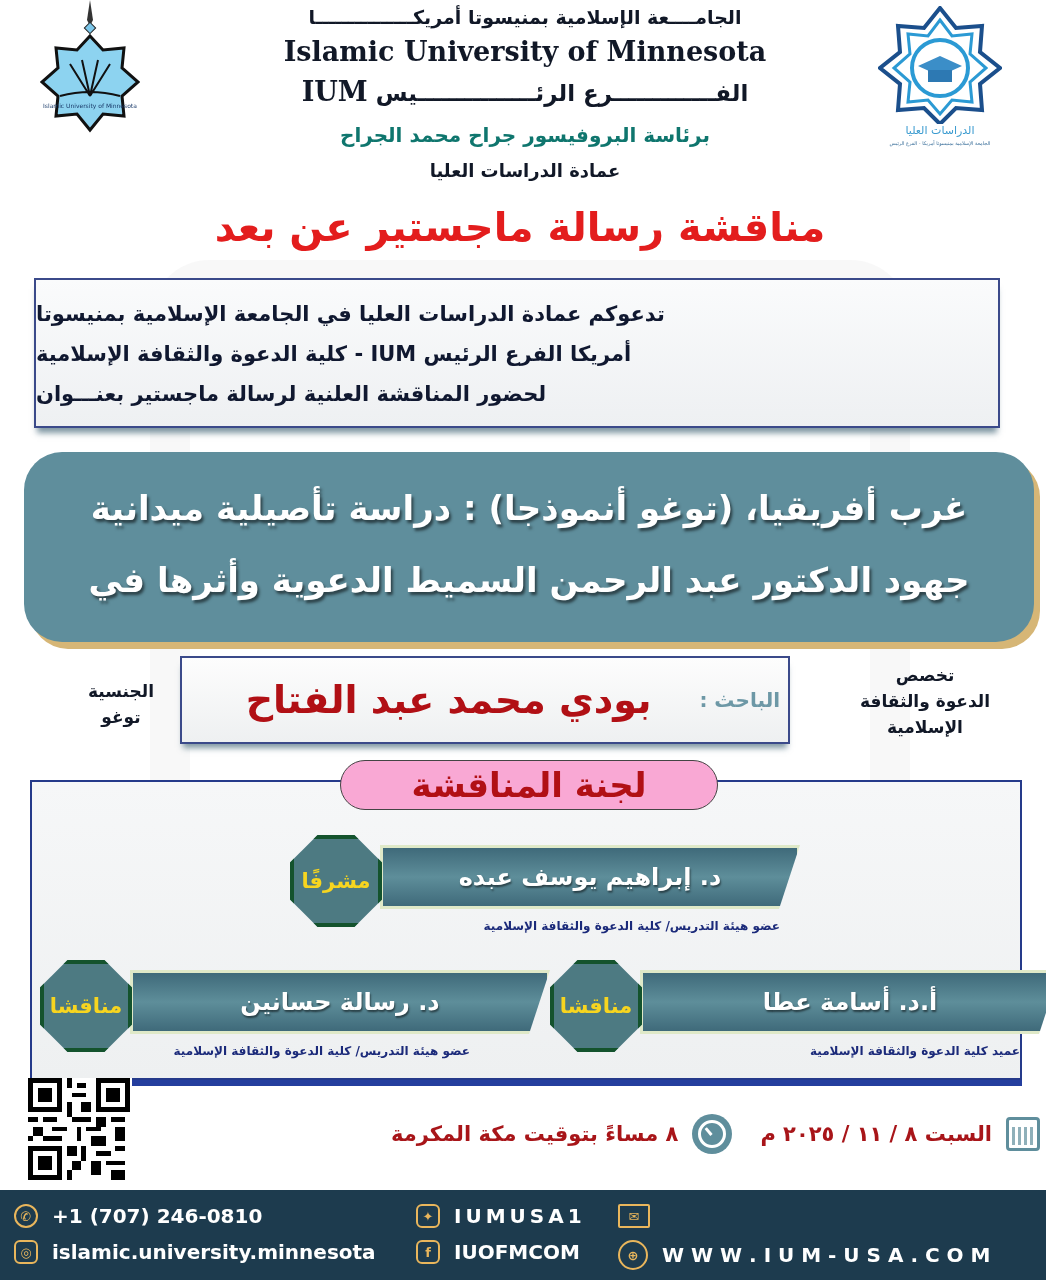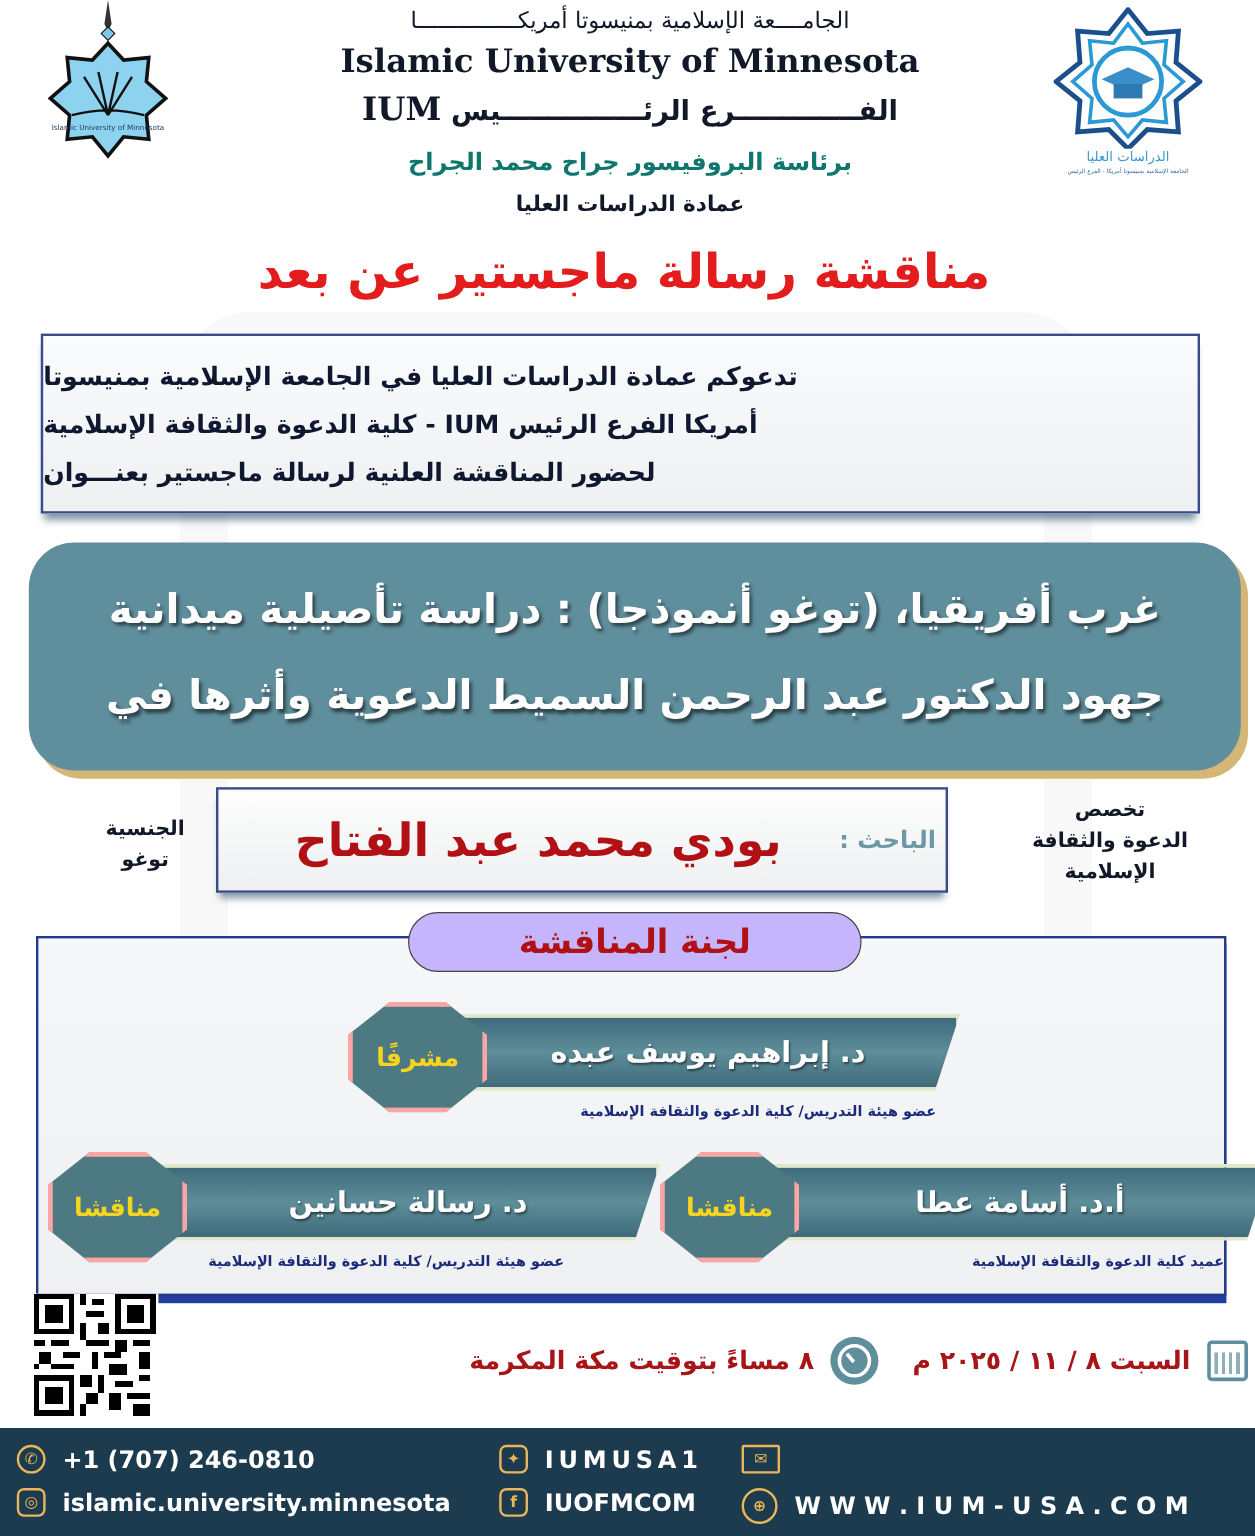--- a/index.html
+++ b/index.html
@@ -15,21 +15,21 @@
   .watermark {
     position: absolute; left: 150px; top: 260px; width: 760px; height: 560px;
     border: 40px solid rgba(200,200,200,0.12); border-radius: 60px 60px 0 0;
   }
   .wm-text {
     position: absolute; left: 200px; top: 780px; width: 600px; text-align: center;
     font-family: "Liberation Sans", sans-serif; font-size: 34px; color: rgba(180,180,180,0.25);
   }
   
   .hdr { position: absolute; left: 250px; width: 550px; text-align: center; direction: rtl; }
-  .hdr-ar1 { top: 6px; font-size: 19px; font-weight: normal; color: #111827; letter-spacing: 0.5px; }
+  .hdr-ar1 { top: 6px; font-size: 19px; font-weight: bold; color: #111827; letter-spacing: 0.5px; }
   .hdr-en { top: 36px; font-family: "DejaVu Serif", serif; font-size: 27px; font-weight: bold; color: #111827; direction: ltr; }
   .hdr-branch { top: 76px; font-size: 23px; font-weight: bold; color: #111827; }
   .hdr-branch .ium { font-family: "DejaVu Serif", serif; font-size: 27px; }
   .hdr-pres { top: 123px; font-size: 20px; font-weight: bold; color: #0f766e; }
   .hdr-dean { top: 160px; font-size: 18px; font-weight: bold; color: #111827; }
   .logo-left { left: 40px; top: 0px; width: 100px; height: 150px; }
   .logo-right { left: 878px; top: 6px; width: 124px; height: 140px; }
   .logo-right-cap { position:absolute; left: 0; top: 118px; width: 124px; text-align:center; font-size: 11px; color:#3a9bd0; direction: rtl; }
   .logo-right-sub { position:absolute; left: 0; top: 134px; width: 124px; text-align:center; font-size: 5px; color:#3a6f9a; direction: rtl; }
 
@@ -72,33 +72,33 @@
 
   
   .committee {
     left: 30px; top: 780px; width: 992px; height: 300px;
     border: 2px solid #253a8a; border-top-width: 2px;
     background: linear-gradient(#f6f7f8, #eef0f1);
     box-shadow: 0 6px 0 #243e9e;
   }
   .committee-title {
     left: 340px; top: 760px; width: 378px; height: 50px; border-radius: 26px;
-    border: 1.5px solid #444; background: #c4b5fd; direction: rtl; text-align: center;
-    font-size: 28px; font-weight: bold; color: #b11015; line-height: 48px;
+    border: 1.5px solid #444; background: #f9a8d4; direction: rtl; text-align: center;
+    font-size: 34px; font-weight: bold; color: #b11015; line-height: 48px;
   }
   .member { position: absolute; }
   .member .bar {
     position: absolute; height: 64px; background: linear-gradient(#3f6a7a, #5e8e9a 50%, #3f6a7a);
     border: 3px solid #dfe9c8; clip-path: polygon(0 0, 100% 0, 95% 100%, 0 100%);
     direction: rtl; text-align: center; color: #fff; font-weight: bold; font-size: 24px; line-height: 58px;
     text-shadow: 1px 2px 2px rgba(0,0,0,0.5);
   }
   .member .badge {
-    position: absolute; width: 116px; height: 92px;
-    background: #4d7a82; border: 4px solid #fca5a5;
+    position: absolute; width: 92px; height: 92px;
+    background: #4d7a82; border: 4px solid #14532d;
     clip-path: polygon(30% 0, 70% 0, 100% 30%, 100% 70%, 70% 100%, 30% 100%, 0 70%, 0 30%);
     text-align: center; line-height: 84px; color: #f7d51f; font-weight: bold; font-size: 21px; direction: rtl;
   }
   .member .role {
     position: absolute; direction: rtl; text-align: right; color: #1b2a7a; font-weight: bold; font-size: 12px;
   }
   
   .date-row {
     left: 340px; top: 1114px; width: 700px; height: 40px; direction: rtl;
     display: flex; align-items: center; gap: 14px; color: #a81519; font-weight: bold; font-size: 21px;

